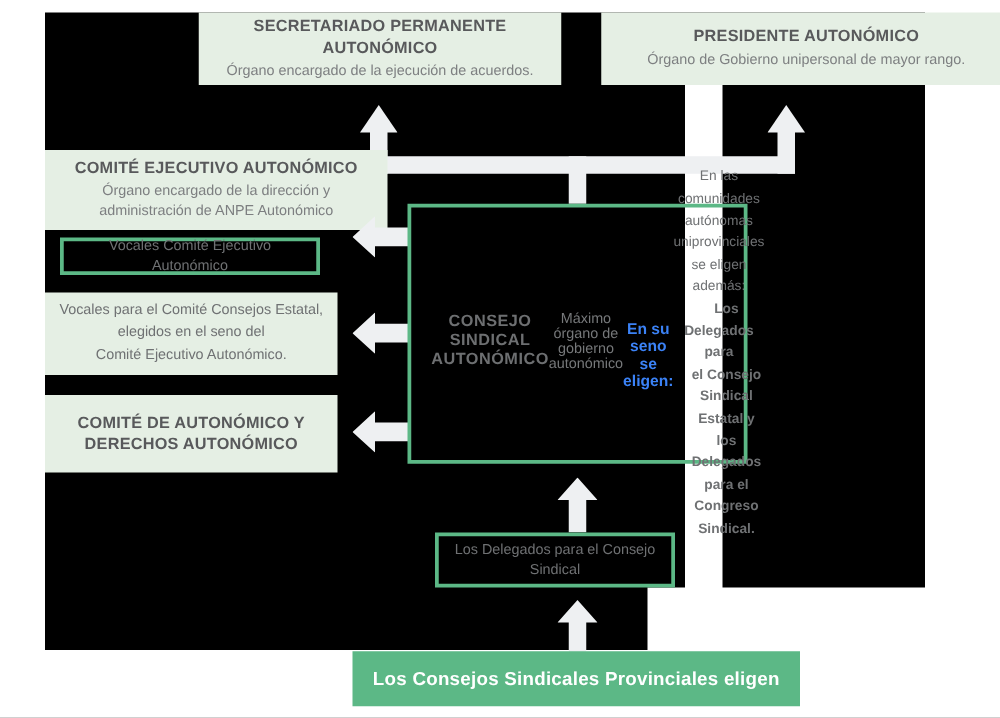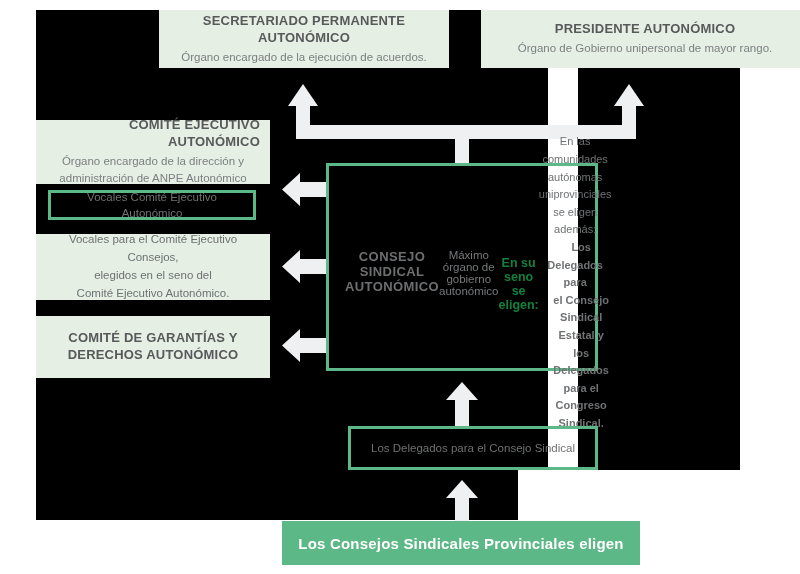--- a/index.html
+++ b/index.html
@@ -96,21 +96,21 @@
     letter-spacing: .4px;
   }
   #council-box .c-sub {
     font-size: 11.5px;
     color: #76787a;
     margin-top: 3px;
   }
   #council-box .c-mid {
     font-weight: bold;
     font-size: 12.5px;
-    color: #15803d;
+    color: #3b82f6;
     margin-top: 26px;
   }
   #council-box .c-body {
     font-size: 11px;
     color: #6f7173;
     line-height: 1.6;
     margin-top: 24px;
   }
   #council-box .c-body .em {
     font-weight: bold;
@@ -177,38 +177,38 @@
       <polygon points="15,0 30,22 0,22" fill="#eef0f2"></polygon>
     </svg>
   </div>
 
   <div class="arrow" style="left:614px; top:84px;">
     <svg width="30" height="24" viewBox="0 0 30 24">
       <polygon points="15,0 30,22 0,22" fill="#eef0f2"></polygon>
     </svg>
   </div>
 
-  <div class="box" style="left:36px; top:120px; width:234px; height:64px;text-align:right;">
+  <div class="box" style="left:36px; top:120px; width:274px; height:64px;">
     <div class="title">COMITÉ EJECUTIVO AUTONÓMICO</div>
     <div class="sub">Órgano encargado de la dirección y</div>
     <div class="sub" style="margin-top:0;">administración de ANPE Autonómico</div>
   </div>
 
   <div class="outline-box" style="left:48px; top:190px; width:208px; height:30px;">
     <div class="lbl">Vocales Comité Ejecutivo Autonómico</div>
   </div>
 
   <div class="box" style="left:36px; top:234px; width:234px; height:66px;">
-    <div class="plainline">Vocales para el Comité Ejecutivo Consejos,</div>
+    <div class="plainline">Vocales para el Comité Consejos Estatal,</div>
     <div class="plainline">elegidos en el seno del</div>
     <div class="plainline">Comité Ejecutivo Autonómico.</div>
   </div>
 
   <div class="box" style="left:36px; top:316px; width:234px; height:62px;">
-    <div class="title">COMITÉ DE GARANTÍAS Y</div>
+    <div class="title">COMITÉ DE AUTONÓMICO Y</div>
     <div class="title">DERECHOS AUTONÓMICO</div>
   </div>
 
   <div class="arrow" style="left:282px; top:173px;">
     <svg width="46" height="33" viewBox="0 0 46 33">
       <polygon points="0,16.5 18,0 18,9 46,9 46,24 18,24 18,33" fill="#eef0f2"></polygon>
     </svg>
   </div>
 
   <div class="arrow" style="left:282px; top:250px;">
@@ -236,21 +236,21 @@
       <div class="em">los Delegados para el Congreso Sindical.</div>
     </div>
   </div>
 
   <div class="arrow" style="left:446px; top:382px;">
     <svg width="32" height="44" viewBox="0 0 32 44">
       <polygon points="16,0 32,18 23,18 23,44 9,44 9,18 0,18" fill="#eef0f2"></polygon>
     </svg>
   </div>
 
-  <div class="outline-box" style="left:348px; top:426px; width:250px; height:44px;">
+  <div class="outline-box" style="left:348px; top:426px; width:192px; height:44px;">
     <div class="lbl">Los Delegados para el Consejo Sindical</div>
   </div>
 
   <div class="arrow" style="left:446px; top:480px;">
     <svg width="32" height="46" viewBox="0 0 32 46">
       <polygon points="16,0 32,18 23,18 23,46 9,46 9,18 0,18" fill="#eef0f2"></polygon>
     </svg>
   </div>
 
   <div id="bottom-banner" style="left:282px; top:521px; width:358px; height:44px;">

